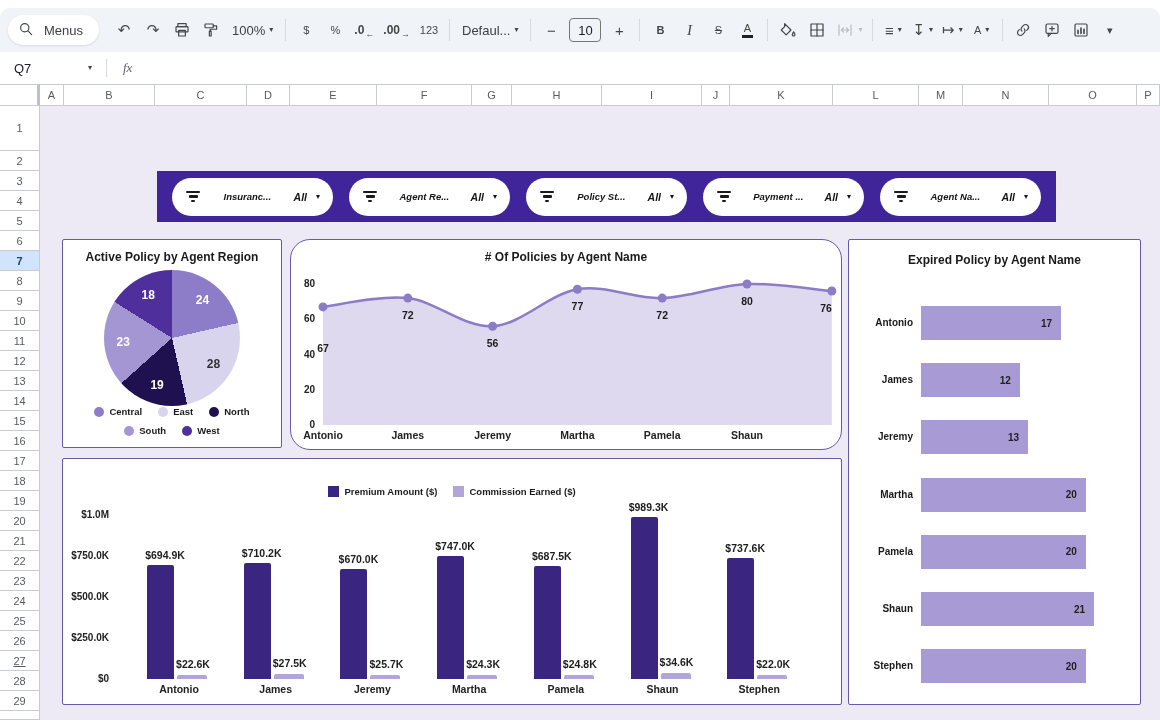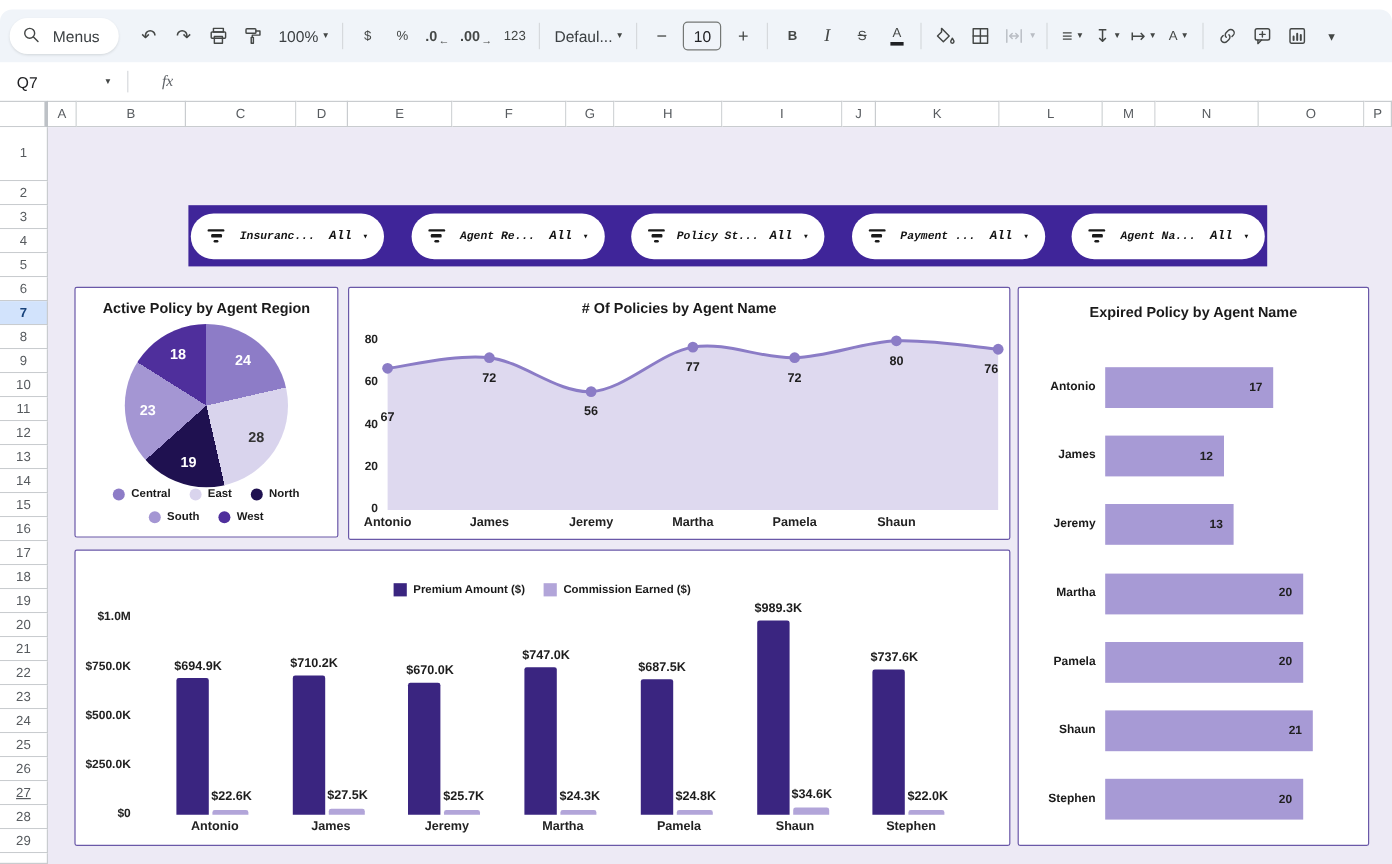--- a/index.html
+++ b/index.html
@@ -25,42 +25,42 @@
   .g-strike span{text-decoration:line-through;}
   .g-underbar span{border-bottom:3px solid #202124;padding:0 2px;line-height:1.1;}
   .dec-arrow{font-size:9px;margin-left:1px;position:relative;top:4px;}
   .disabled, .disabled .caret{color:#b9bdc4 !important;}
   .disabled svg{stroke:#b9bdc4 !important;}
 
   
   .formulabar{left:0;top:52px;width:1160px;height:32px;background:#fff;display:flex;align-items:center;}
   .namebox{width:78px;display:flex;align-items:center;justify-content:space-between;padding:0 6px 0 14px;
            font-size:13px;color:#202124;}
-  .fx{font-style:italic;font-family:"Liberation Serif",serif;color:#5f6368;font-size:13px;margin-left:28px;}
+  .fx{font-style:italic;font-family:"Liberation Serif",serif;color:#5f6368;font-size:13px;margin-left:16px;}
   .fb-divider{width:1px;height:18px;background:#d6d9dd;margin-left:8px;}
 
   
   .cornercell{left:0;top:84px;width:40px;height:22px;background:#fff;border-right:3px solid #bdc1c6;
               border-bottom:1px solid #c9cccf;border-top:1px solid #c9cccf;box-sizing:border-box;}
   .colheads{left:40px;top:84px;height:22px;display:flex;}
   .colcell{border-right:1px solid #c9cccf;border-top:1px solid #c9cccf;border-bottom:1px solid #c9cccf;
            box-sizing:border-box;display:flex;align-items:center;justify-content:center;
            font-size:11px;color:#575b5f;background:#fff;}
   .rowheads{left:0;top:106px;width:40px;}
   .rowcell{width:40px;border-bottom:1px solid #c9cccf;border-right:1px solid #c9cccf;box-sizing:border-box;
            display:flex;align-items:center;justify-content:center;font-size:11px;color:#575b5f;background:#fff;}
   .rowcell.sel{background:#d2e3fc;color:#18427a;font-weight:bold;}
 
   .sheetbg{left:40px;top:106px;width:1120px;height:614px;background:#edeaf5;}
 
   
   .banner{left:40px;top:106px;width:1120px;height:45px;background:#29195e;color:#fff;display:flex;
           align-items:center;justify-content:center;font-size:20px;font-weight:bold;letter-spacing:.2px;}
   .filterbar{left:157px;top:171px;width:899px;height:51px;background:#3f2599;display:flex;align-items:center;
-             justify-content:space-between;padding:0 2px;box-sizing:border-box;font-family:Liberation Mono, monospace;}
+             justify-content:space-between;padding:0 15px;box-sizing:border-box;}
   .chip{width:161px;height:38px;background:#fff;border-radius:19px;display:flex;align-items:center;
         padding:0 13px;box-sizing:border-box;gap:6px;}
   .funnel{display:flex;flex-direction:column;align-items:center;gap:2px;width:16px;flex:0 0 16px;}
   .funnel i{display:block;height:2.5px;background:#1a1a1a;border-radius:1px;}
   .chip-label{font-style:italic;font-weight:bold;font-size:9.5px;color:#141414;flex:1;text-align:center;
               white-space:nowrap;overflow:hidden;}
   .chip-all{font-weight:bold;font-style:italic;font-size:10.5px;color:#141414;}
   .chip-caret{font-size:8px;color:#141414;margin-left:3px;}
 
   .card{position:absolute;background:#fff;border:1px solid #6a58a8;box-sizing:border-box;border-radius:2px;}
@@ -369,21 +369,21 @@
         <div class="legend-item">
           <span class="legend-dot" style="background:#a496d3"></span>
           <span>South</span>
         </div>
         <div class="legend-item">
           <span class="legend-dot" style="background:#4f2f9c"></span>
           <span>West</span>
         </div>
       </div>
     </div>
-  <div class="card" id="card-line" style="left:290px;top:239px;width:552px;height:211px;">
+  <div class="card" id="card-line" style="left:290px;top:239px;width:552px;height:211px;border-radius:20px;">
       <div class="card-title" style="top: 10px;"># Of Policies by Agent Name</div>
       <svg width="550" height="209" viewBox="0 0 550 209" style="position: absolute; left: 0px; top: 0px;">
         <path d="M32,66.91250000000001C46.13333333333333,65.44375000000001 88.53333333333333,54.86875000000001 116.8,58.10000000000001C145.06666666666666,61.331250000000004 173.33333333333334,87.76875 201.6,86.3C229.86666666666665,84.83125 258.1333333333333,53.98749999999999 286.4,49.287499999999994C314.66666666666663,44.5875 342.93333333333334,58.98125000000001 371.2,58.10000000000001C399.46666666666664,57.21875000000001 427.73333333333335,45.175 456,44C484.26666666666665,42.825 526.6666666666666,49.87500000000001 540.8,51.05000000000001L540.8,185 L32,185 Z" fill="#ded9ef"></path>
         <path d="M32,66.91250000000001C46.13333333333333,65.44375000000001 88.53333333333333,54.86875000000001 116.8,58.10000000000001C145.06666666666666,61.331250000000004 173.33333333333334,87.76875 201.6,86.3C229.86666666666665,84.83125 258.1333333333333,53.98749999999999 286.4,49.287499999999994C314.66666666666663,44.5875 342.93333333333334,58.98125000000001 371.2,58.10000000000001C399.46666666666664,57.21875000000001 427.73333333333335,45.175 456,44C484.26666666666665,42.825 526.6666666666666,49.87500000000001 540.8,51.05000000000001" fill="none" stroke="#8b7cc6" stroke-width="2.5"></path>
         <circle cx="32" cy="66.91250000000001" r="4.5" fill="#8b7cc6"></circle>
         <circle cx="116.8" cy="58.10000000000001" r="4.5" fill="#8b7cc6"></circle>
         <circle cx="201.6" cy="86.3" r="4.5" fill="#8b7cc6"></circle>
         <circle cx="286.4" cy="49.287499999999994" r="4.5" fill="#8b7cc6"></circle>
         <circle cx="371.2" cy="58.10000000000001" r="4.5" fill="#8b7cc6"></circle>
         <circle cx="456" cy="44" r="4.5" fill="#8b7cc6"></circle>

